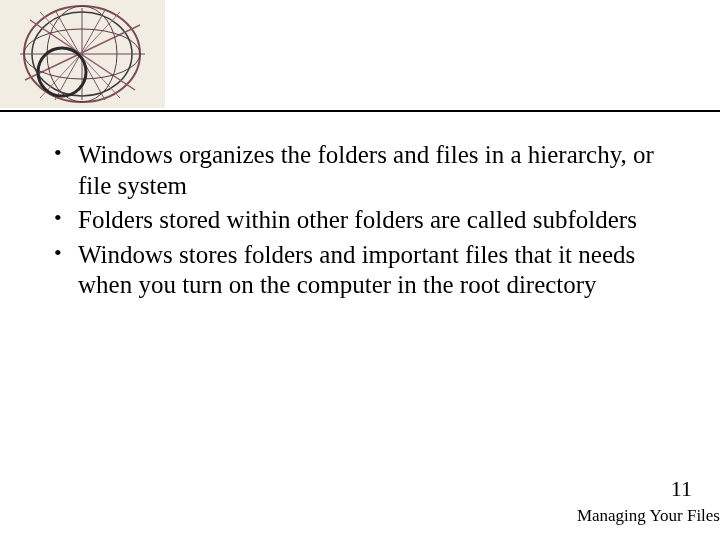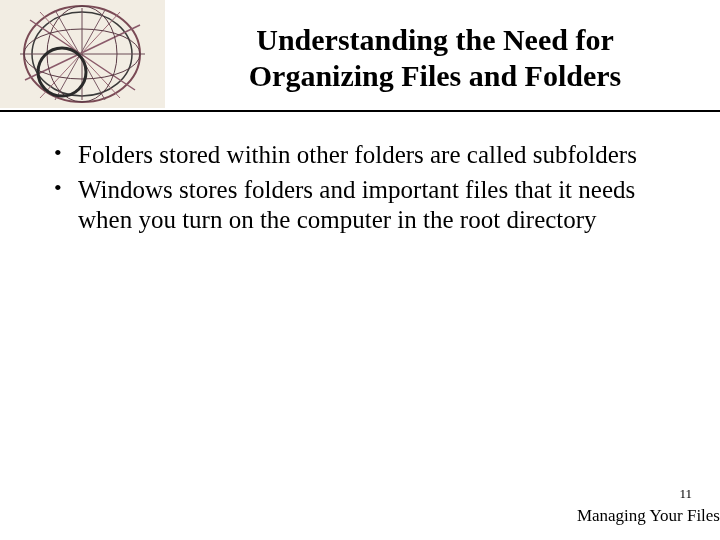--- a/index.html
+++ b/index.html
@@ -64,21 +64,21 @@
     bottom: 14px;
     left: 0;
     width: 100%;
     text-align: right;
     font-size: 17px;
   }
   .page-number {
     position: absolute;
     bottom: 38px;
     right: 28px;
-    font-size: 13px;
+    font-size: 22px;
   }
 </style>
 </head>
 <body>
 
 <div class="header-area">
   <div class="decorative-image">
     <svg viewBox="0 0 165 108" width="165" height="108">
       <rect x="0" y="0" width="165" height="108" fill="#f2ede3"></rect>
       <ellipse cx="82" cy="54" rx="58" ry="48" fill="none" stroke="#7a4a55" stroke-width="2"></ellipse>
@@ -89,26 +89,26 @@
       <line x1="20" y1="54" x2="145" y2="54" stroke="#6a4a55" stroke-width="1"></line>
       <line x1="40" y1="12" x2="120" y2="98" stroke="#9a6a75" stroke-width="1"></line>
       <line x1="120" y1="12" x2="40" y2="98" stroke="#9a6a75" stroke-width="1"></line>
       <line x1="55" y1="10" x2="105" y2="100" stroke="#7a5a65" stroke-width="1"></line>
       <line x1="105" y1="10" x2="55" y2="100" stroke="#7a5a65" stroke-width="1"></line>
       <ellipse cx="82" cy="54" rx="35" ry="48" fill="none" stroke="#5a3a45" stroke-width="1"></ellipse>
       <ellipse cx="82" cy="54" rx="58" ry="25" fill="none" stroke="#5a3a45" stroke-width="1"></ellipse>
       <circle cx="62" cy="72" r="24" fill="none" stroke="#2a2a2a" stroke-width="3"></circle>
     </svg>
   </div>
-  <h1 class="slide-title">Understanding the Need for Organizing Files and Folders</h1>
 </div>
 
 <hr class="divider">
 
 <div class="content">
   <ul>
+    <li>Windows organizes the folders and files in a hierarchy, or file system</li>
     <li>Folders stored within other folders are called subfolders</li>
     <li>Windows stores folders and important files that it needs when you turn on the computer in the root directory</li>
   </ul>
 </div>
 
 <div class="page-number">11</div>
 <div class="footer-text">Managing Your Files</div>
 
 </body></html>

